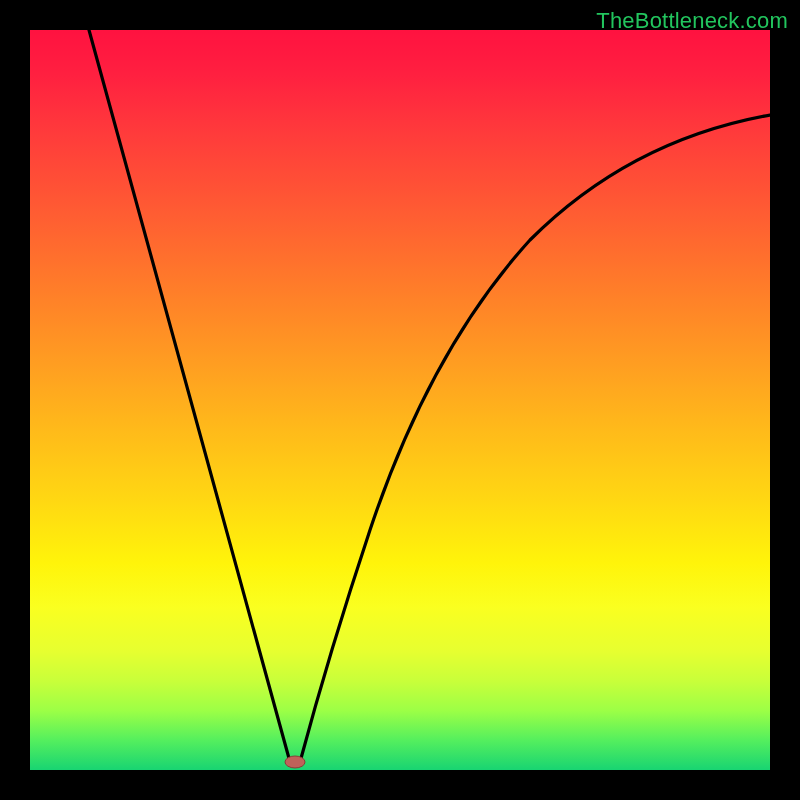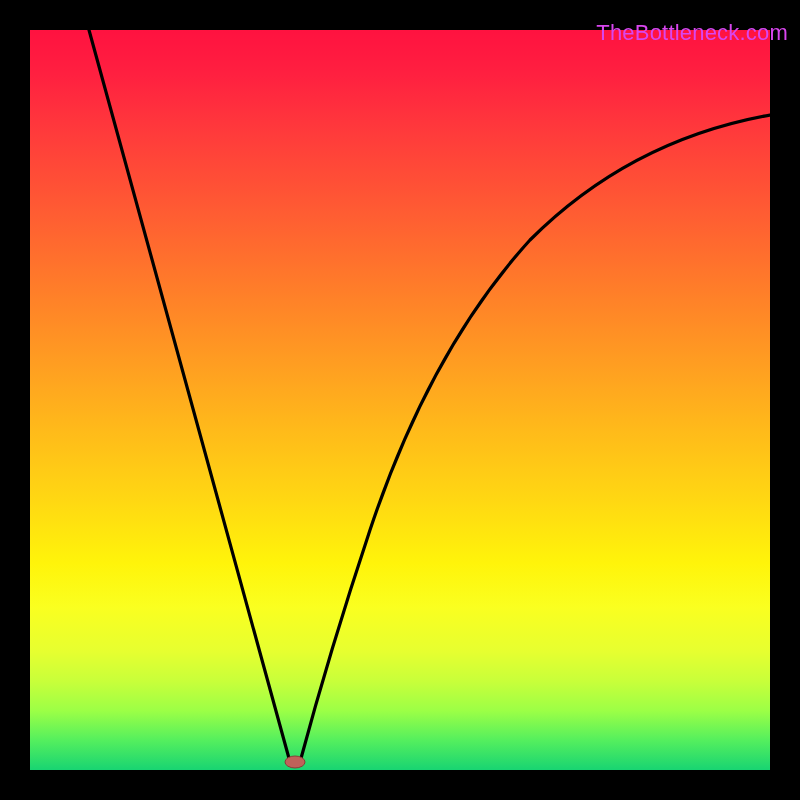--- a/index.html
+++ b/index.html
@@ -43,23 +43,23 @@
   }
   .curve-svg {
     position: absolute;
     left: 0;
     top: 0;
     width: 740px;
     height: 740px;
   }
   .watermark {
     position: absolute;
-    top: 20px;
+    top: 8px;
     right: 12px;
-    color: #d946ef;
+    color: #22c55e;
     font-size: 22px;
     font-weight: 500;
     letter-spacing: 0.2px;
     user-select: none;
   }
 </style>
 </head>
 <body>
 
 <div class="frame">

